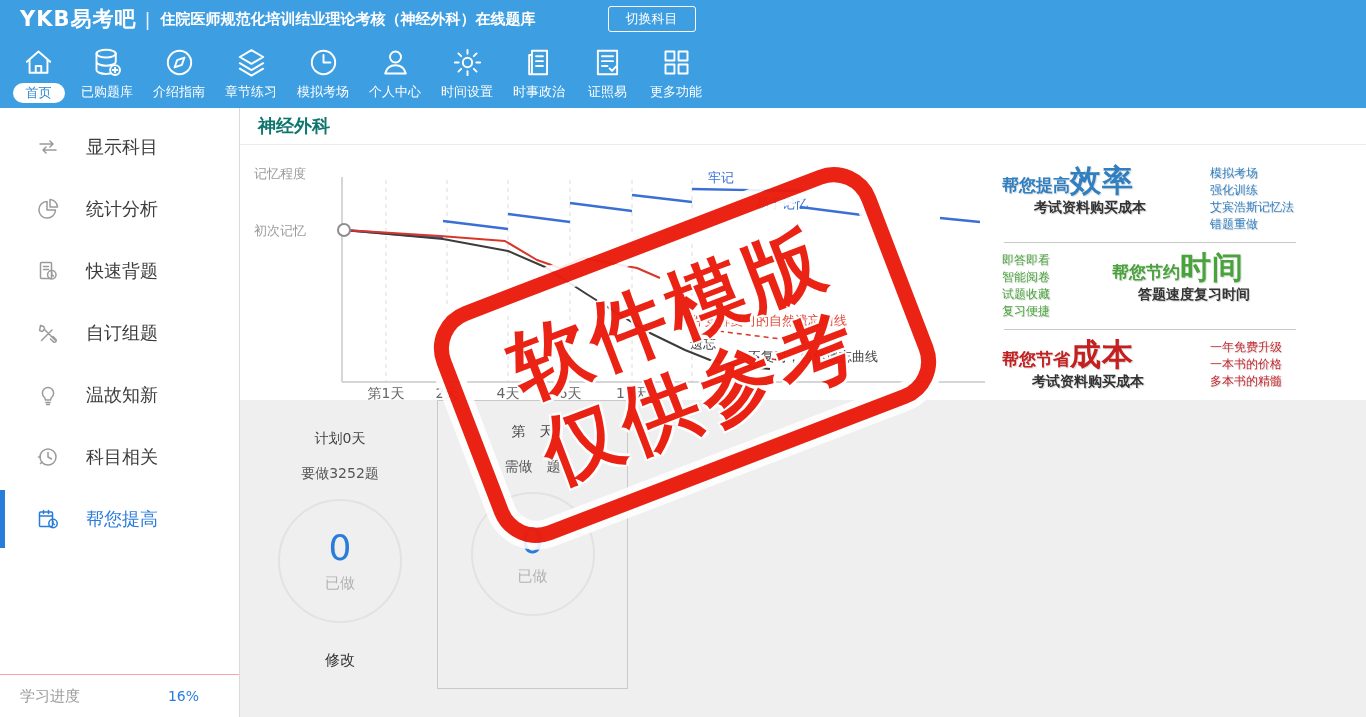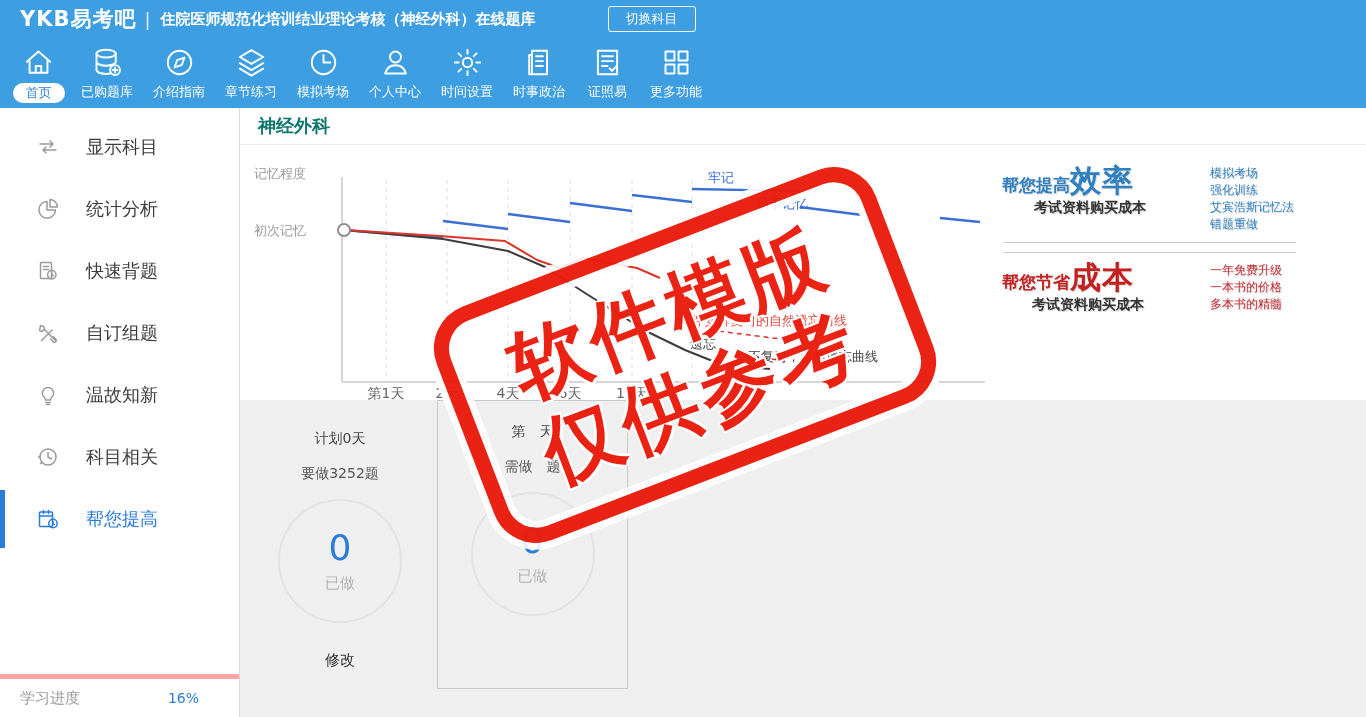--- a/index.html
+++ b/index.html
@@ -32,21 +32,21 @@
   .side-item { height:62px; display:flex; align-items:center; padding-left:36px; cursor:pointer;
     position:relative; color:#3c3c3c; }
   .side-ic { width:24px; height:24px; stroke:#9a9a9a; fill:none; stroke-width:1.5;
     stroke-linecap:round; stroke-linejoin:round; margin-right:26px; flex:0 0 auto; }
   .side-label { font-size:18px; }
   .side-item.active { color:#2a7cdb; }
   .side-item.active .side-ic { stroke:#2a7cdb; }
   .side-item.active::before { content:""; position:absolute; left:0; top:2px; width:5px; height:58px;
     background:#2a7cdb; }
   .side-footer { position:absolute; left:0; bottom:0; width:100%; height:43px;
-    border-top:5px solid #fca5a5; display:flex; align-items:center; justify-content:space-between;
+    border-top:1px solid #fca5a5; display:flex; align-items:center; justify-content:space-between;
     padding:0 40px 0 20px; }
   .progress-label { color:#9b9b9b; font-size:15px; }
   .progress-value { color:#2a7cdb; font-size:14px; }
 
   
   .main { flex:1; display:flex; flex-direction:column; background:#efefef; position:relative; }
   .title-bar { height:37px; background:#fff; border-bottom:1px solid #ececec; display:flex;
     align-items:center; padding-left:18px; }
   .page-title { font-size:18px; font-weight:bold; color:#0f766e; }
   .top-section { height:255px; background:#fff; display:flex; }
@@ -348,20 +348,34 @@
               <div class="promo-sub" style="margin-left:32px">考试资料购买成本</div>
             </div>
             <div class="promo-list">
               <div>模拟考场</div>
               <div>强化训练</div>
               <div>艾宾浩斯记忆法</div>
               <div>错题重做</div>
             </div>
           </div>
           <div class="promo-div"></div>
+          <div class="promo-row green">
+            <div class="promo-list" style="width:110px">
+              <div>即答即看</div>
+              <div>智能阅卷</div>
+              <div>试题收藏</div>
+              <div>复习便捷</div>
+            </div>
+            <div>
+              <div class="promo-head">
+                <span class="promo-prefix">帮您节约</span><span class="promo-big">时间</span>
+              </div>
+              <div class="promo-sub" style="margin-left:26px">答题速度复习时间</div>
+            </div>
+          </div>
           <div class="promo-div"></div>
           <div class="promo-row red">
             <div style="width:208px">
               <div class="promo-head">
                 <span class="promo-prefix">帮您节省</span><span class="promo-big">成本</span>
               </div>
               <div class="promo-sub" style="margin-left:30px">考试资料购买成本</div>
             </div>
             <div class="promo-list">
               <div>一年免费升级</div>

